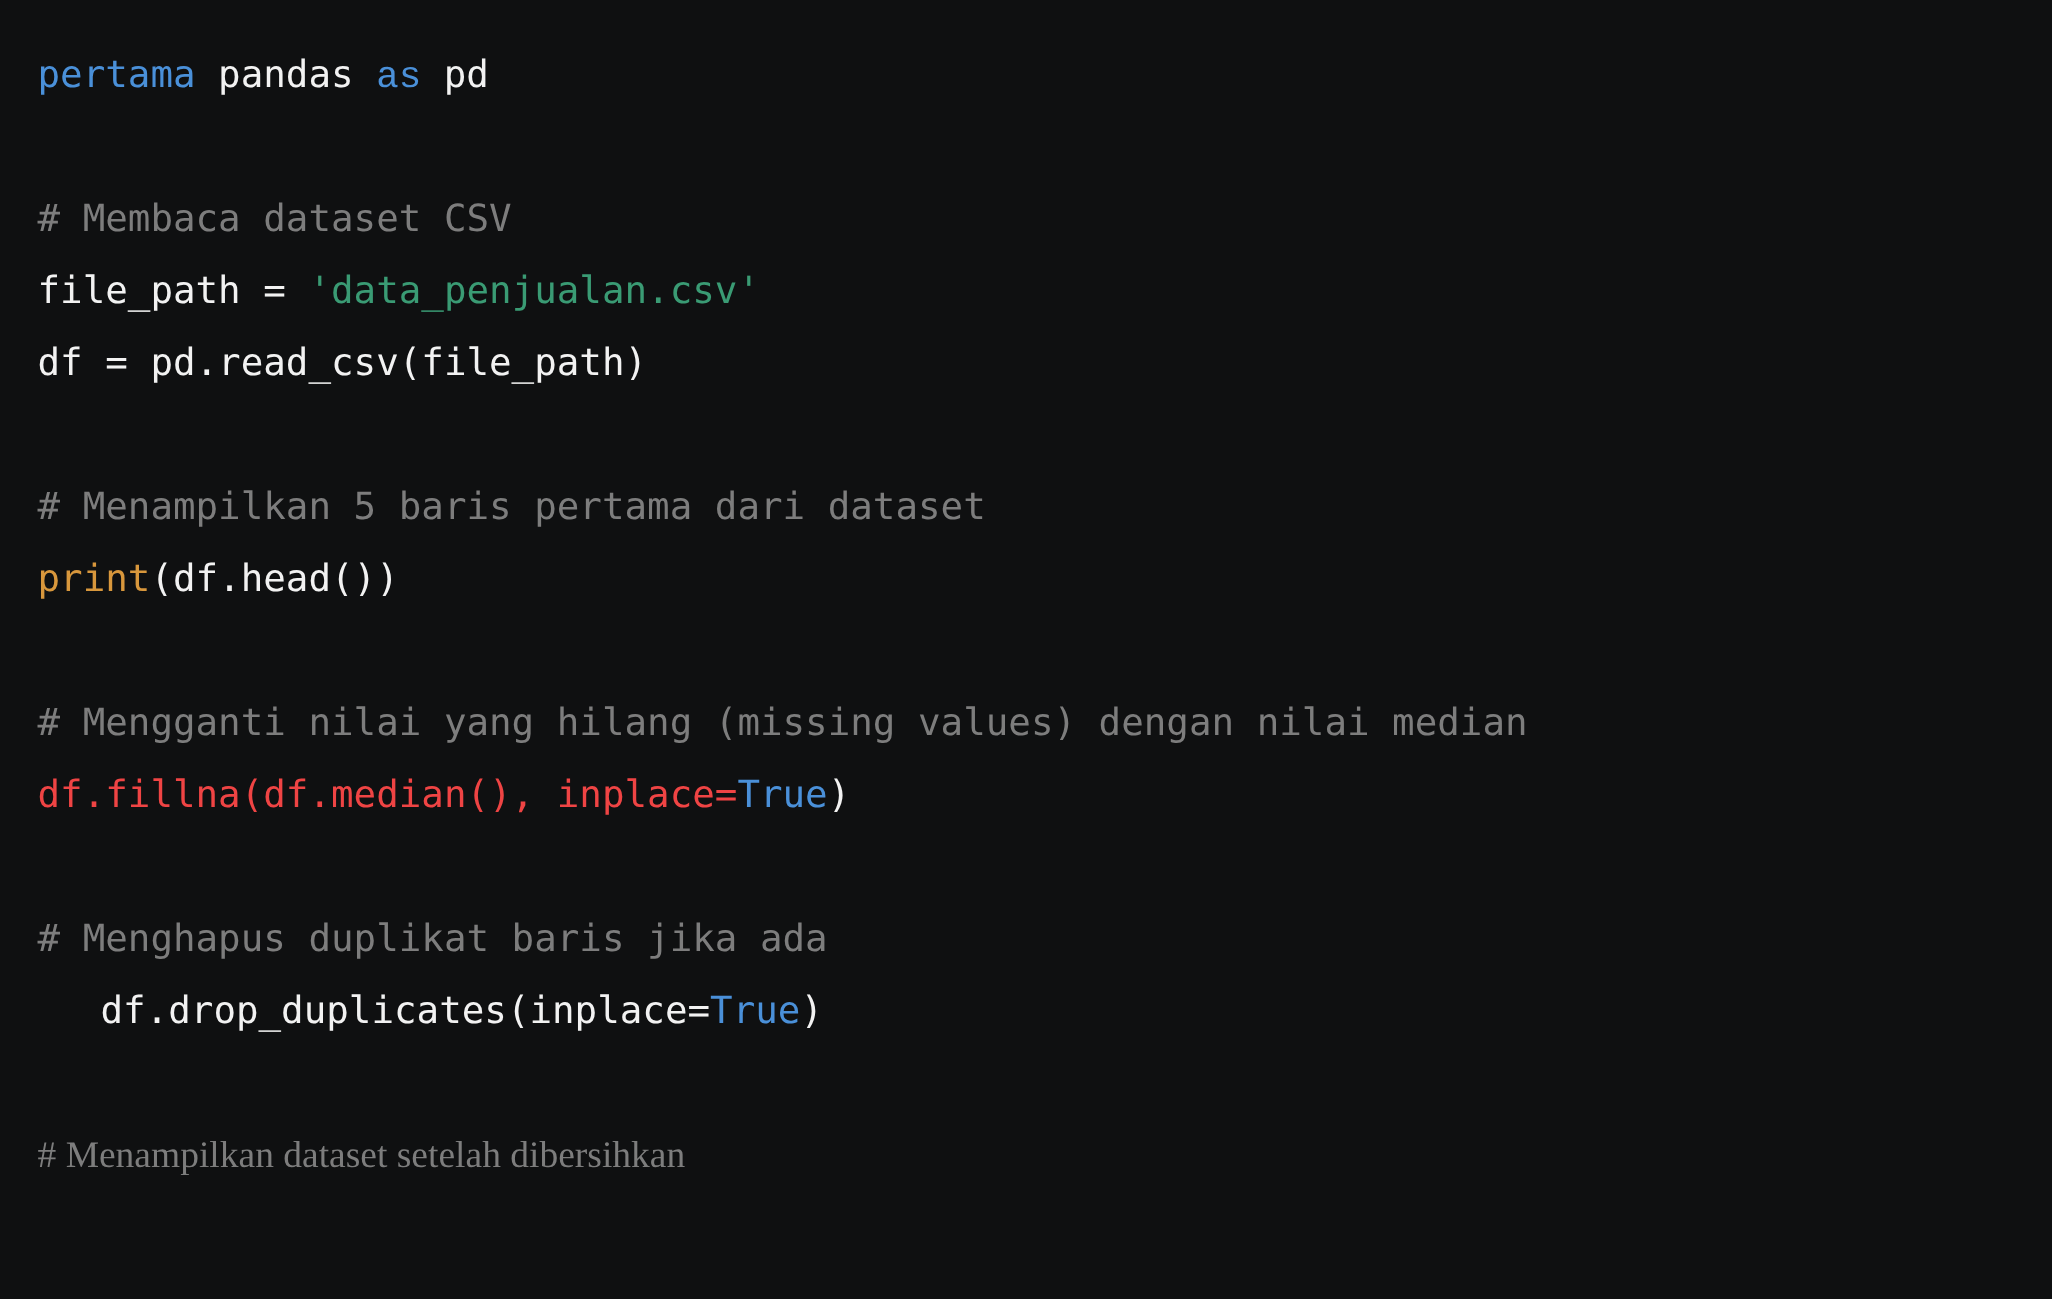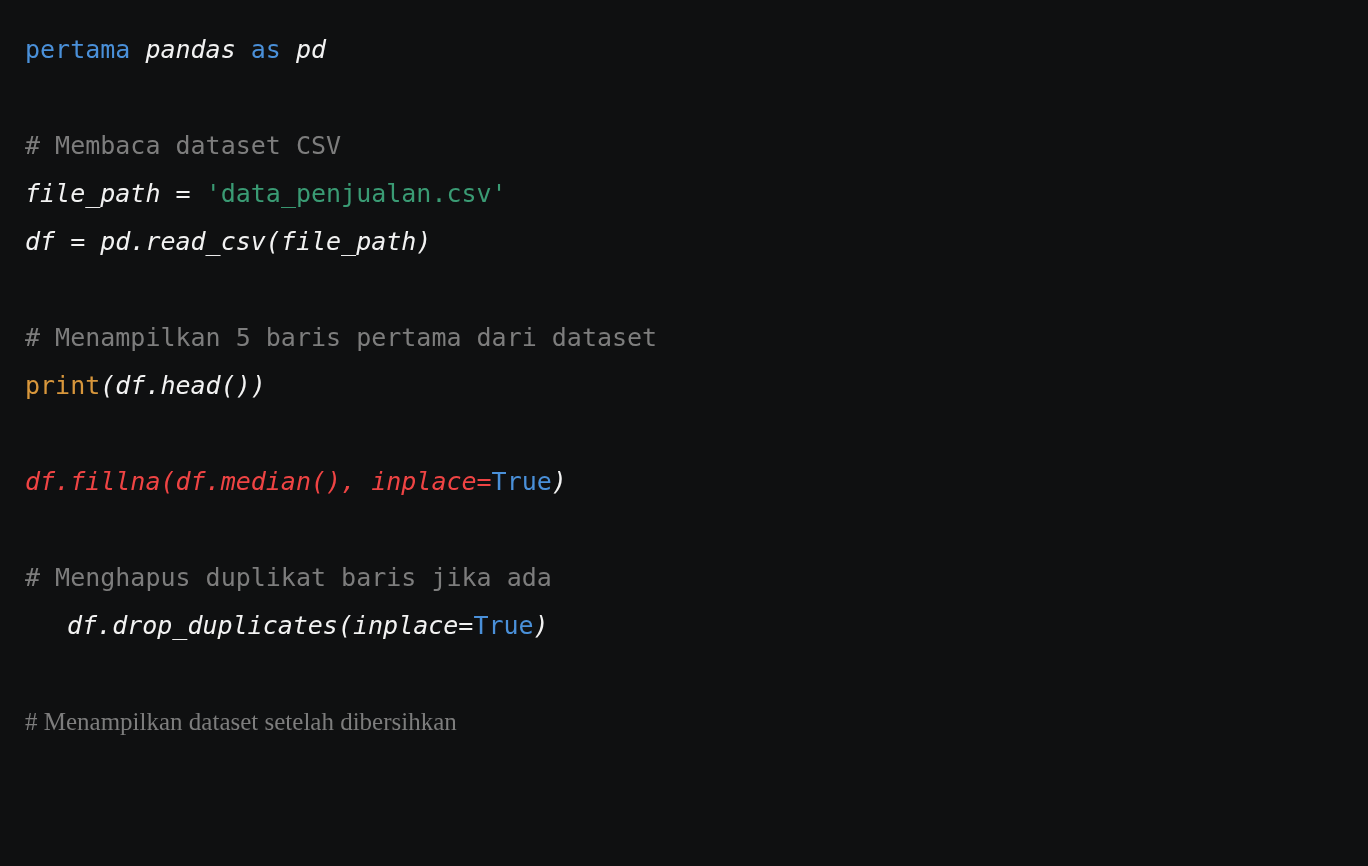--- a/index.html
+++ b/index.html
@@ -26,38 +26,39 @@
     line-height: 48px;
     font-size: 25px;
     letter-spacing: 0;
     white-space: pre;
     color: #f2f2f2;
   }
   .code-line.blank {
     color: transparent;
   }
   .tok { white-space: pre; }
-  .tok-plain   { color: #f2f2f2; font-style: italic; }
+  .tok-plain   { color: #f2f2f2; }
   .tok-keyword { color: #4a90d9; }
   .tok-comment { color: #7d7d7d; text-align: center; }
   .tok-string  { color: #3a9b74; }
   .tok-builtin { color: #d8973c; margin-top: 32px; }
 </style>
 </head>
 <body>
 
 <div id="code-block" style="background: rgb(15, 16, 17);">
-    <div class="code-line"><span class="tok tok-keyword" style="color: rgb(74, 144, 217);">pertama</span><span class="tok tok-plain" style="color: rgb(242, 242, 242);"> pandas </span><span class="tok tok-keyword" style="color: rgb(74, 144, 217);">as</span><span class="tok tok-plain" style="color: rgb(242, 242, 242);"> pd</span></div>
+    <div class="code-line"><span class="tok tok-keyword" style="color: rgb(74, 144, 217);">pertama</span><span class="tok tok-plain" style="color: rgb(242, 242, 242);"> pandas </span><span class="tok tok-keyword" style="color: rgb(74, 144, 217); font-family: Liberation Mono, monospace;">as</span><span class="tok tok-plain" style="color: rgb(242, 242, 242);"> pd</span></div>
     <div class="code-line blank">&nbsp;</div>
     <div class="code-line"><span class="tok tok-comment" style="color: rgb(125, 125, 125);"># Membaca dataset CSV</span></div>
     <div class="code-line"><span class="tok tok-plain" style="color: rgb(242, 242, 242);">file_path = </span><span class="tok tok-string" style="color: rgb(58, 155, 116);">'data_penjualan.csv'</span></div>
     <div class="code-line"><span class="tok tok-plain" style="color: rgb(242, 242, 242);">df = pd.read_csv(file_path)</span></div>
     <div class="code-line blank">&nbsp;</div>
     <div class="code-line"><span class="tok tok-comment" style="color: rgb(125, 125, 125);"># Menampilkan 5 baris pertama dari dataset</span></div>
     <div class="code-line"><span class="tok tok-builtin" style="color: rgb(216, 151, 60);">print</span><span class="tok tok-plain" style="color: rgb(242, 242, 242);">(df.head())</span></div>
     <div class="code-line blank">&nbsp;</div>
+    <div class="code-line"><span class="tok tok-comment" style="color: rgb(125, 125, 125);"># Mengganti nilai yang hilang (missing values) dengan nilai median</span></div>
     <div class="code-line"><span class="tok tok-plain" style="color: #ef4444;">df.fillna(df.median(), inplace=</span><span class="tok tok-constant" style="color: rgb(74, 144, 217);">True</span><span class="tok tok-plain" style="color: rgb(242, 242, 242);">)</span></div>
     <div class="code-line blank">&nbsp;</div>
     <div class="code-line"><span class="tok tok-comment" style="color: rgb(125, 125, 125);"># Menghapus duplikat baris jika ada</span></div>
     <div class="code-line"><span class="tok tok-plain" style="color: rgb(242, 242, 242); margin-left: 42px;">df.drop_duplicates(inplace=</span><span class="tok tok-constant" style="color: rgb(74, 144, 217);">True</span><span class="tok tok-plain" style="color: rgb(242, 242, 242);">)</span></div>
     <div class="code-line blank">&nbsp;</div>
     <div class="code-line"><span class="tok tok-comment" style="color: rgb(125, 125, 125); font-family: Liberation Serif, serif;"># Menampilkan dataset setelah dibersihkan</span></div>
   </div>
 
 </body></html>

